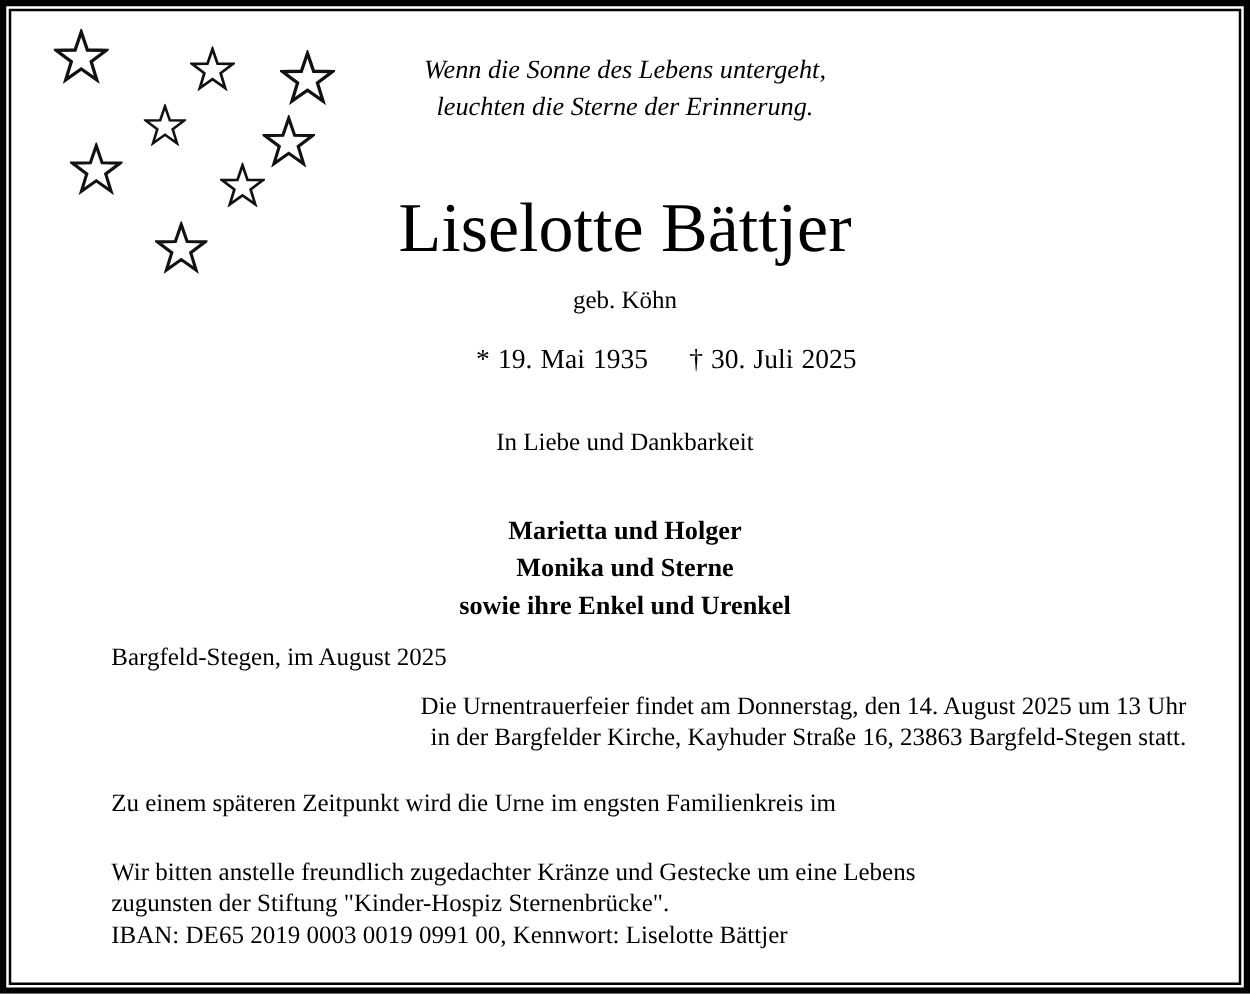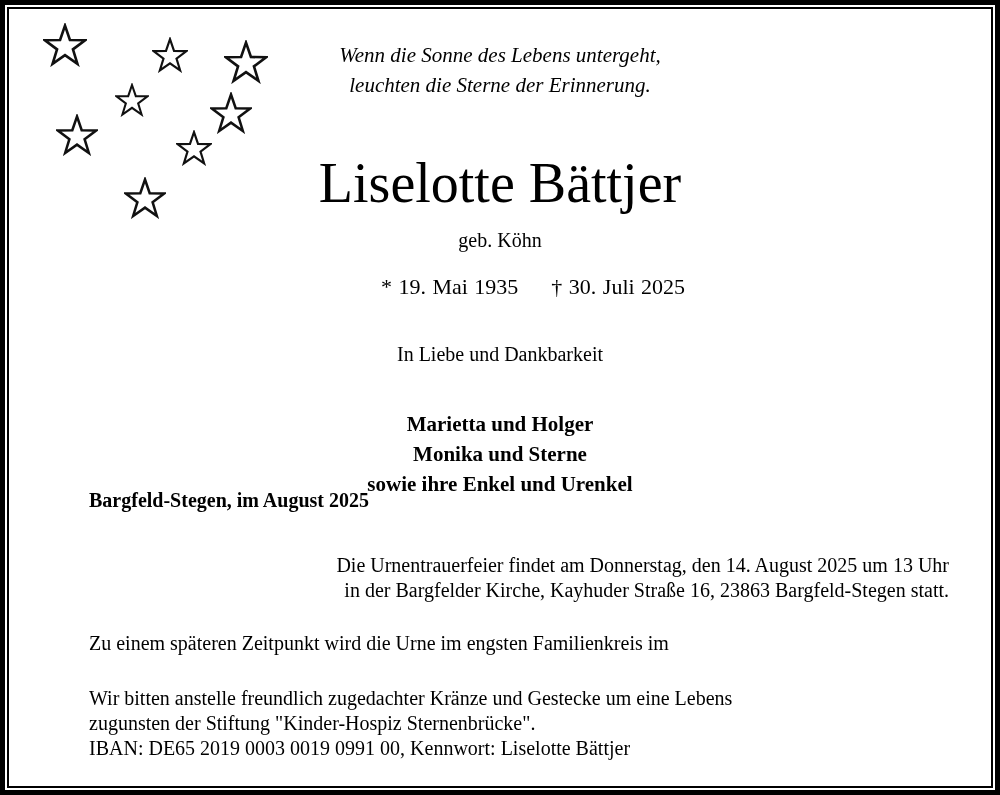--- a/index.html
+++ b/index.html
@@ -10,21 +10,21 @@
   .star svg { display: block; width: 100%; height: 100%; }
   .center { position: absolute; left: 0; width: 1000px; text-align: center; }
   .motto { top: 40px; font-size: 21px; font-style: italic; line-height: 30px; }
   .name { top: 150px; font-size: 56px; line-height: 66px; }
   .maiden { top: 227px; font-size: 20px; line-height: 26px; }
   .dates { top: 273px; font-size: 22px; line-height: 28px; word-spacing: 1px; margin-left: 33px; }
   .dates .gap { display: inline-block; width: 20px; }
   .thanks { top: 341px; font-size: 20px; line-height: 26px; }
   .family { top: 378px; font-size: 21px; line-height: 30px; font-weight: bold; margin-top: 31px; }
   .body { position: absolute; left: 89px; width: 860px; font-size: 20px; line-height: 25px; }
-  .p1 { top: 488px; font-weight: bold; }
+  .p1 { top: 514px; }
   .p2 { top: 553px; text-align: right; }
   .p3 { top: 620px; margin-top: 11px; }
   .p4 { top: 686px; }
   .line { display: block; white-space: nowrap; }
 </style>
 </head>
 <body>
 
 <div class="frame-outer"></div>
 <div class="frame-inner"></div>

